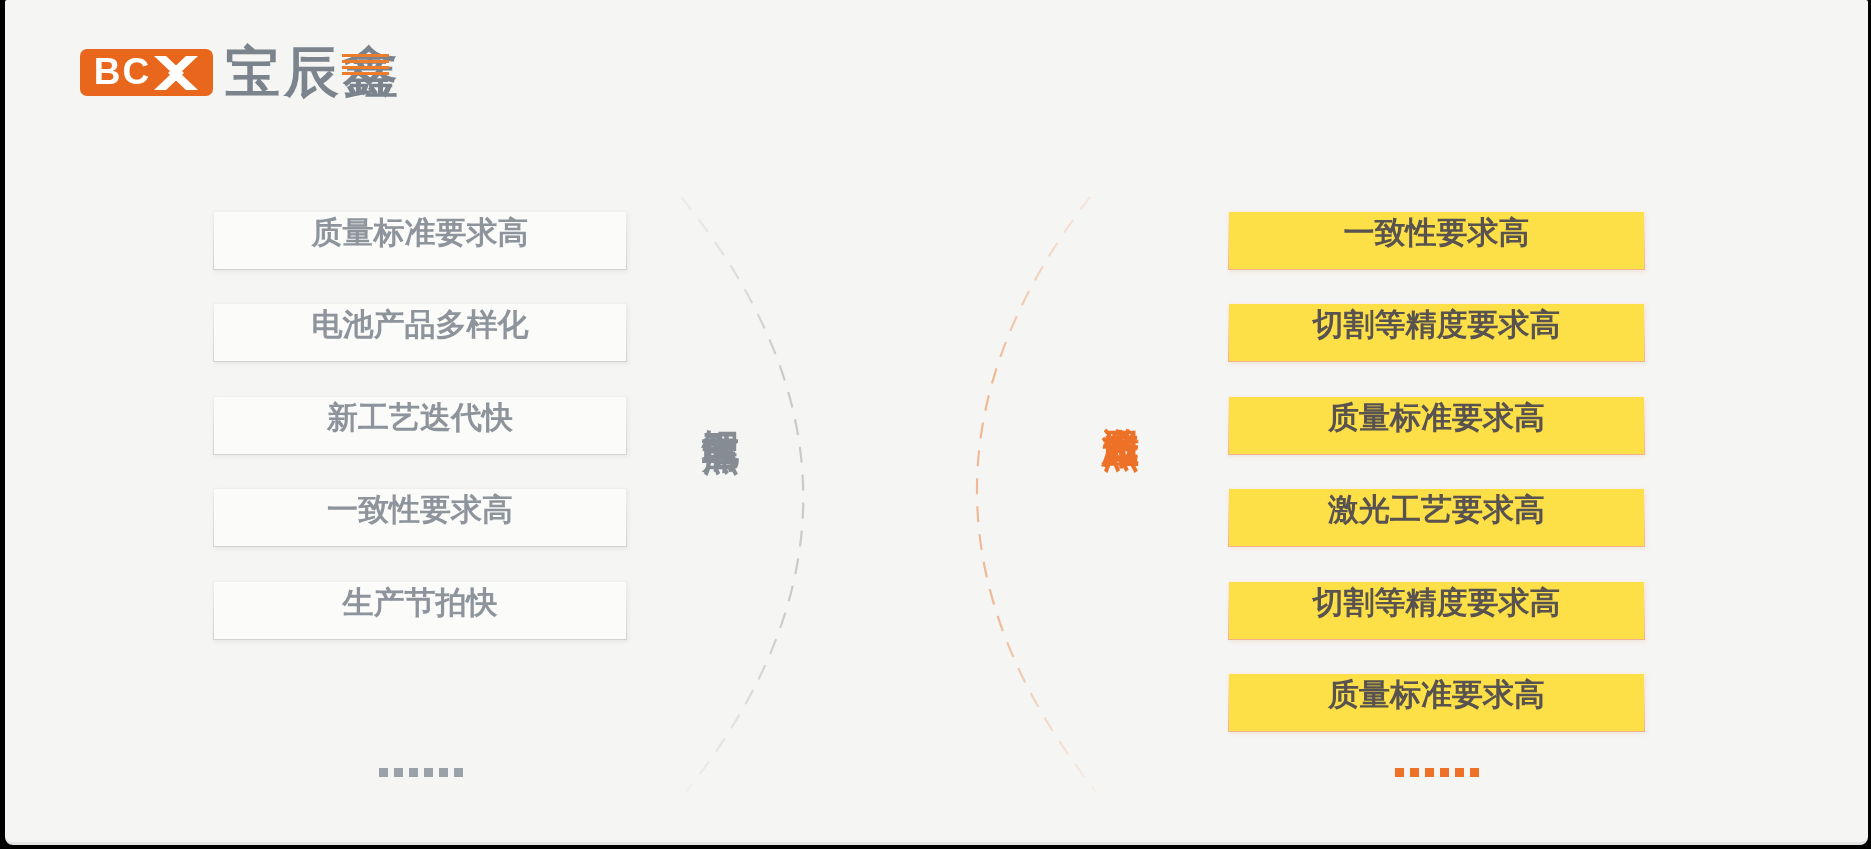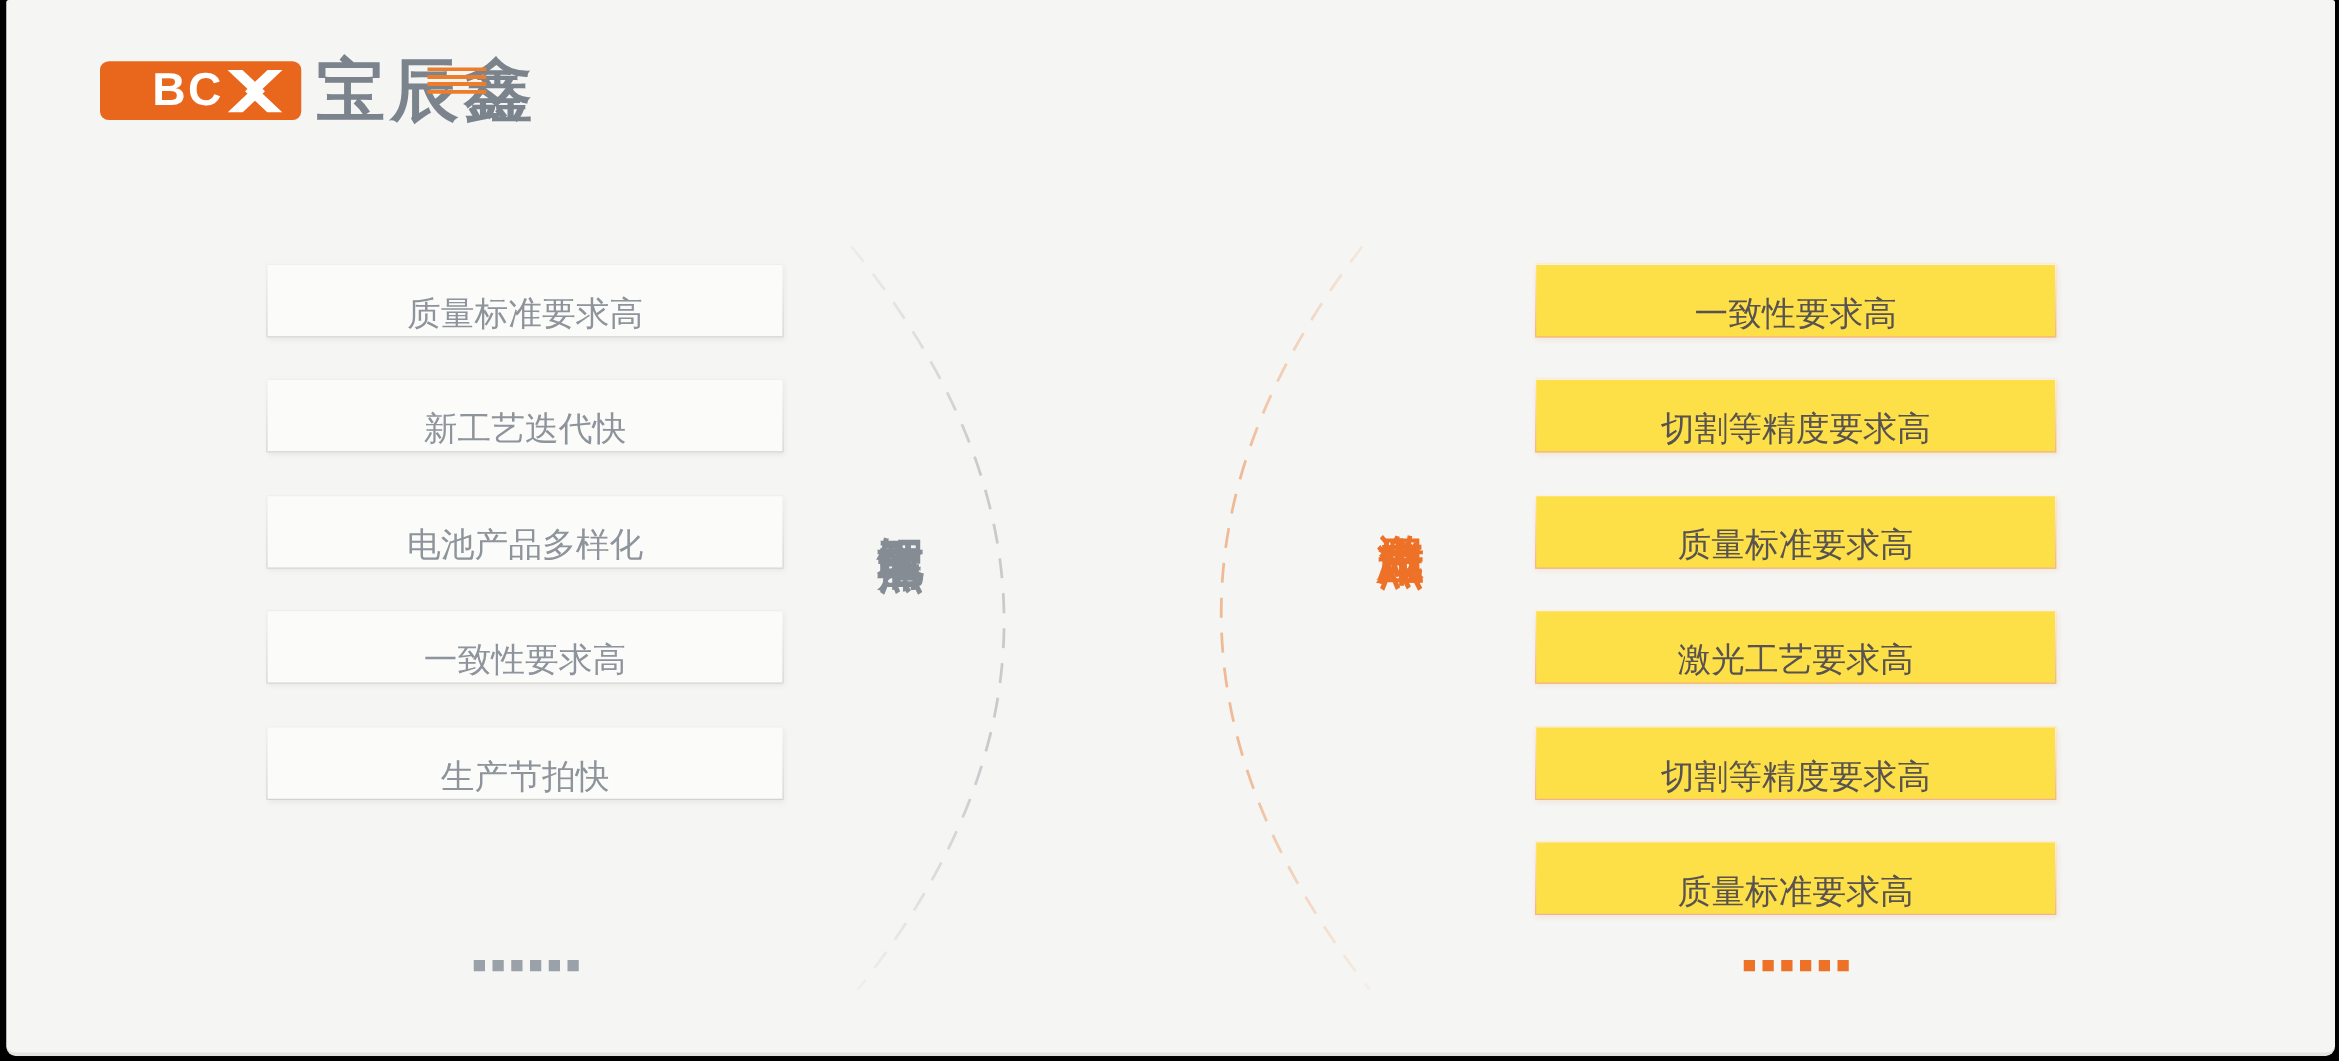--- a/index.html
+++ b/index.html
@@ -3,33 +3,33 @@
 <meta charset="utf-8">
 <style>
   html,body{margin:0;padding:0;background:#000;}
   body{font-family:"Liberation Sans", sans-serif;}
   .stage{position:relative;width:1871px;height:849px;background:#000;overflow:hidden;}
   .slide{position:absolute;left:5px;top:0;right:3px;bottom:4px;background:#f5f5f3;
          border-bottom:3px solid #e3e3e1;border-radius:2px 2px 8px 8px;}
   
   .logo{position:absolute;left:75px;top:45px;display:flex;align-items:center;}
   .logo-badge{width:133px;height:47px;background:#e8671c;border-radius:7px;
-              display:flex;align-items:center;justify-content:center;gap:2px;padding-left:28px;}
+              display:flex;align-items:center;justify-content:center;gap:2px;}
   .logo-bc{color:#fff;font-weight:800;font-size:37px;letter-spacing:2px;line-height:1;
            transform:translateY(-1px);}
   .logo-x{display:block;}
   .logo-cn{margin-left:12px;font-size:55px;font-weight:800;color:#7b838c;letter-spacing:4px;line-height:1;}
   .logo-stripes{position:absolute;left:262px;top:9px;width:47px;height:21px;
       background:repeating-linear-gradient(to bottom,#ed7d2b 0 3px,rgba(0,0,0,0) 3px 6px);}
   
   .col{position:absolute;display:flex;flex-direction:column;gap:33.4px;}
   .col-left{left:208px;top:211px;width:414px;}
   .col-right{left:1223px;top:211px;width:417px;}
-  .box{height:59px;display:flex;align-items:flex-end;justify-content:center;
-       font-size:27px;border:1px solid;box-sizing:border-box;}
+  .box{height:59px;display:flex;align-items:flex-start;justify-content:center;
+       font-size:31px;border:1px solid;box-sizing:border-box;font-weight:bold;}
   .box-left{background:#fbfbfa;color:#8e949b;
        border-image:linear-gradient(to bottom,#efefed,#d2d2d1) 1;
        box-shadow:1px 2px 4px rgba(120,120,120,0.10);}
   .box-right{background:#fde047;color:#585250;
        border-image:linear-gradient(to bottom,#fdf0e8,#f3b18c) 1;
        box-shadow:1px 2px 4px rgba(214,140,95,0.14);}
   
   .vtitle{position:absolute;writing-mode:vertical-rl;text-orientation:upright;
           font-size:37px;font-weight:800;line-height:1;letter-spacing:1px;}
   .vtitle-gray{left:697px;top:401px;color:#858c94;}
@@ -81,25 +81,25 @@
     </div>
 
     <div class="col col-left">
 
         <div class="box box-left">
           <span>质量标准要求高</span>
         </div>
 
 
         <div class="box box-left">
-          <span>新工艺迭代快</span>
+          <span>电池产品多样化</span>
         </div>
 
         <div class="box box-left">
-          <span>电池产品多样化</span>
+          <span>新工艺迭代快</span>
         </div>
 
         <div class="box box-left">
           <span>一致性要求高</span>
         </div>
 
         <div class="box box-left">
           <span>生产节拍快</span>
         </div>
       </div>

